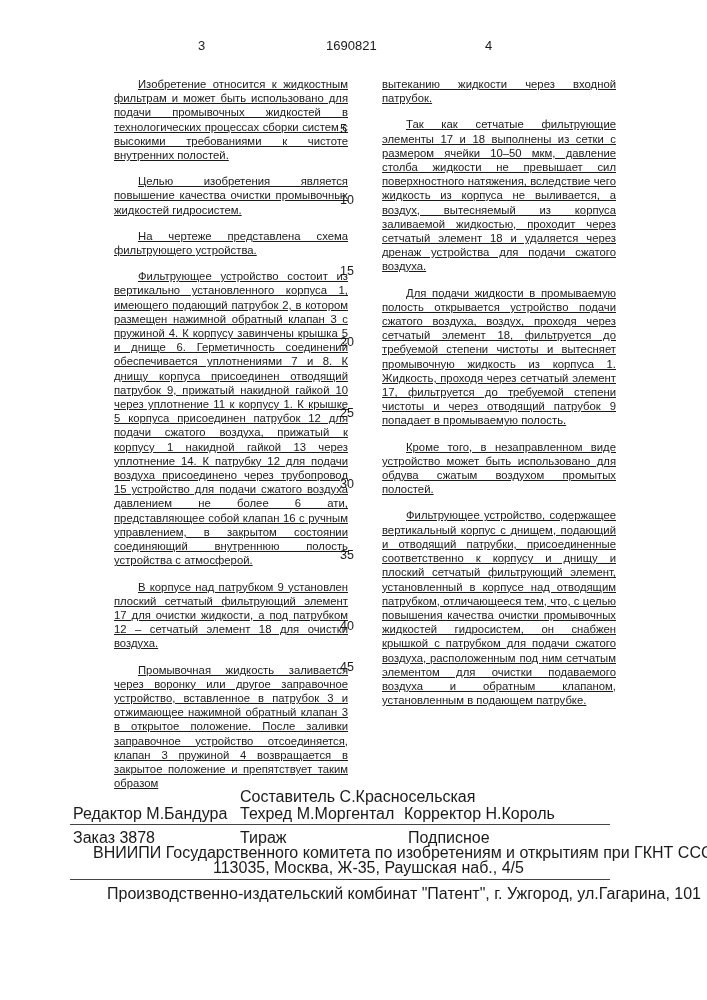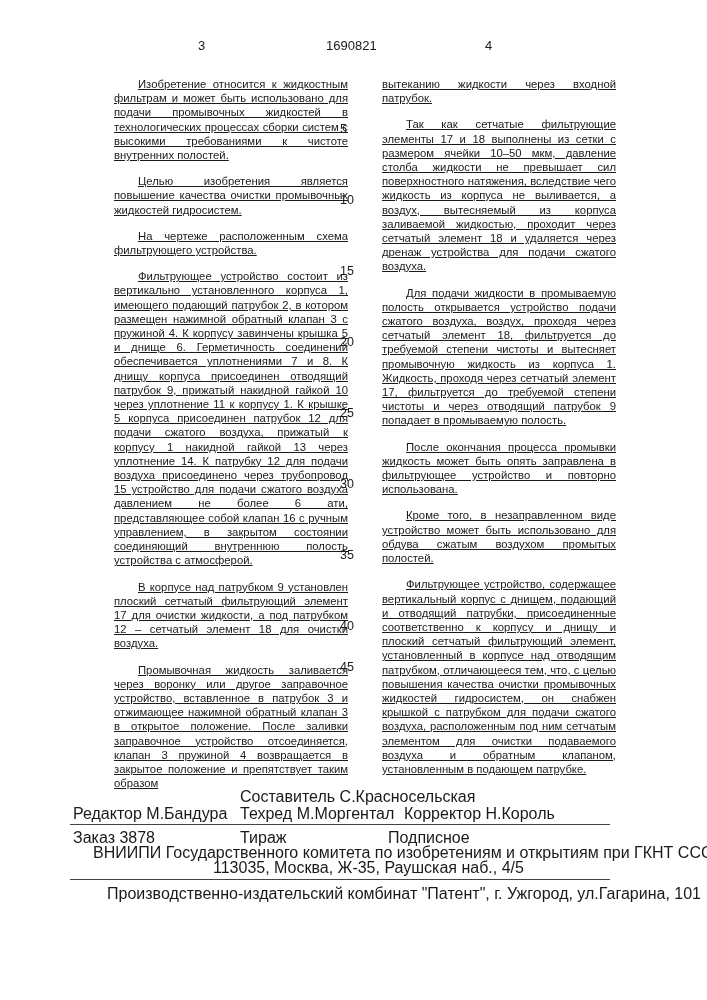--- a/index.html
+++ b/index.html
@@ -26,21 +26,21 @@
 </head>
 <body>
 
 <div class="page-no" style="left:198px;">3</div>
 <div class="patent-no">1690821</div>
 <div class="page-no" style="left:485px;">4</div>
 
 <div id="col-left" class="col">
   <p>Изобретение относится к жидкостным фильтрам и может быть использовано для подачи промывочных жидкостей в технологических процессах сборки систем с высокими требованиями к чистоте внутренних полостей.</p>
   <p>Целью изобретения является повышение качества очистки промывочных жидкостей гидросистем.</p>
-  <p>На чертеже расположенным схема фильтрующего устройства.</p>
+  <p>На чертеже представлена схема фильтрующего устройства.</p>
   <p>Фильтрующее устройство состоит из вертикально установленного корпуса 1, имеющего подающий патрубок 2, в котором размещен нажимной обратный клапан 3 с пружиной 4. К корпусу завинчены крышка 5 и днище 6. Герметичность соединений обеспечивается уплотнениями 7 и 8. К днищу корпуса присоединен отводящий патрубок 9, прижатый накидной гайкой 10 через уплотнение 11 к корпусу 1. К крышке 5 корпуса присоединен патрубок 12 для подачи сжатого воздуха, прижатый к корпусу 1 накидной гайкой 13 через уплотнение 14. К патрубку 12 для подачи воздуха присоединено через трубопровод 15 устройство для подачи сжатого воздуха давлением не более 6 ати, представляющее собой клапан 16 с ручным управлением, в закрытом состоянии соединяющий внутреннюю полость устройства с атмосферой.</p>
   <p>В корпусе над патрубком 9 установлен плоский сетчатый фильтрующий элемент 17 для очистки жидкости, а под патрубком 12 – сетчатый элемент 18 для очистки воздуха.</p>
   <p>Промывочная жидкость заливается через воронку или другое заправочное устройство, вставленное в патрубок 3 и отжимающее нажимной обратный клапан 3 в открытое положение. После заливки заправочное устройство отсоединяется, клапан 3 пружиной 4 возвращается в закрытое положение и препятствует таким образом</p>
 </div>
 
 <div>
   <span class="line-num" style="top:122px;">5</span>
   <span class="line-num" style="top:193px;">10</span>
   <span class="line-num" style="top:264px;">15</span>
   <span class="line-num" style="top:335px;">20</span>
@@ -48,31 +48,30 @@
   <span class="line-num" style="top:477px;">30</span>
   <span class="line-num" style="top:548px;">35</span>
   <span class="line-num" style="top:619px;">40</span>
   <span class="line-num" style="top:660px;">45</span>
 </div>
 
 <div id="col-right" class="col">
   <p class="noindent">вытеканию жидкости через входной патрубок.</p>
   <p>Так как сетчатые фильтрующие элементы 17 и 18 выполнены из сетки с размером ячейки 10–50 мкм, давление столба жидкости не превышает сил поверхностного натяжения, вследствие чего жидкость из корпуса не выливается, а воздух, вытесняемый из корпуса заливаемой жидкостью, проходит через сетчатый элемент 18 и удаляется через дренаж устройства для подачи сжатого воздуха.</p>
   <p>Для подачи жидкости в промываемую полость открывается устройство подачи сжатого воздуха, воздух, проходя через сетчатый элемент 18, фильтруется до требуемой степени чистоты и вытесняет промывочную жидкость из корпуса 1. Жидкость, проходя через сетчатый элемент 17, фильтруется до требуемой степени чистоты и через отводящий патрубок 9 попадает в промываемую полость.</p>
-  <p>После окончания процесса промывки жидкость может быть опять заправлена в фильтрующее устройство и повторно использована.</p>
   <p>Кроме того, в незаправленном виде устройство может быть использовано для обдува сжатым воздухом промытых полостей.</p>
   <p>Фильтрующее устройство, содержащее вертикальный корпус с днищем, подающий и отводящий патрубки, присоединенные соответственно к корпусу и днищу и плоский сетчатый фильтрующий элемент, установленный в корпусе над отводящим патрубком, отличающееся тем, что, с целью повышения качества очистки промывочных жидкостей гидросистем, он снабжен крышкой с патрубком для подачи сжатого воздуха, расположенным под ним сетчатым элементом для очистки подаваемого воздуха и обратным клапаном, установленным в подающем патрубке.</p>
 </div>
 
 <div>
   <div class="imprint" style="left:240px; top:788px;">Составитель С.Красносельская</div>
   <div class="imprint" style="left:73px; top:805px;">Редактор М.Бандура</div>
   <div class="imprint" style="left:240px; top:805px;">Техред М.Моргентал</div>
   <div class="imprint" style="left:404px; top:805px;">Корректор  Н.Король</div>
   <div class="rule" style="top:824px;"></div>
   <div class="imprint" style="left:73px; top:829px;">Заказ 3878</div>
   <div class="imprint" style="left:240px; top:829px;">Тираж</div>
-  <div class="imprint" style="left:388px; top:829px;text-align:right;">Подписное</div>
+  <div class="imprint" style="left:408px; top:829px;text-align:right;">Подписное</div>
   <div class="imprint" style="left:93px; top:844px;">ВНИИПИ Государственного комитета по изобретениям и открытиям при ГКНТ СССР</div>
   <div class="imprint" style="left:213px; top:859px;">113035, Москва, Ж-35, Раушская наб., 4/5</div>
   <div class="rule" style="top:879px;"></div>
   <div class="imprint" style="left:107px; top:885px;">Производственно-издательский комбинат "Патент", г. Ужгород, ул.Гагарина, 101</div>
 </div>
 
 </body></html>

